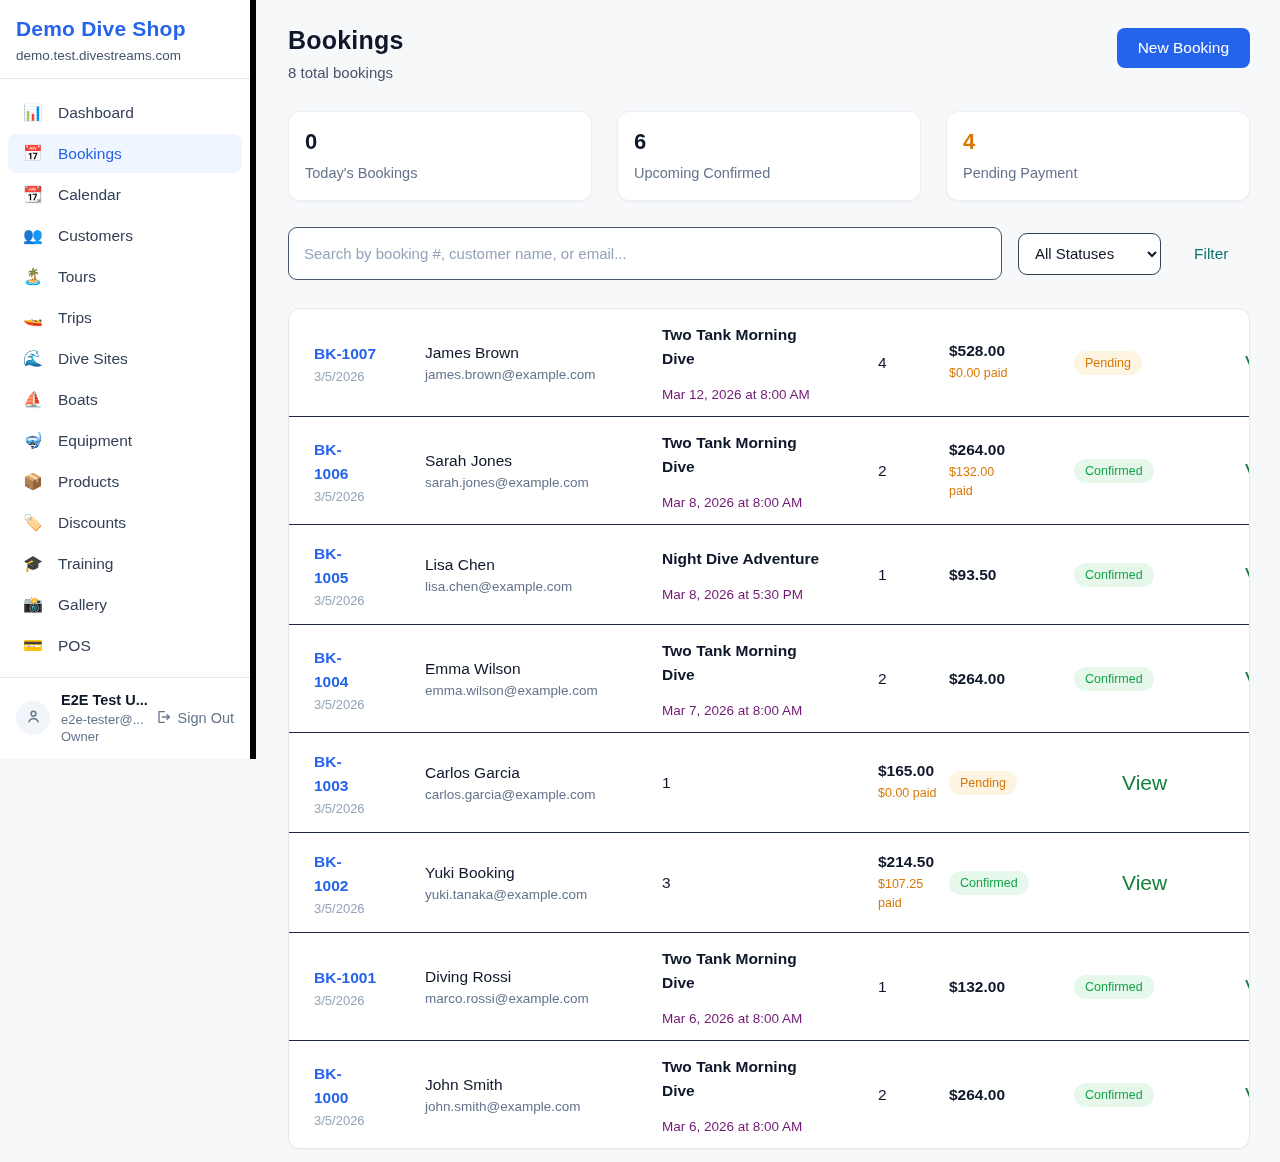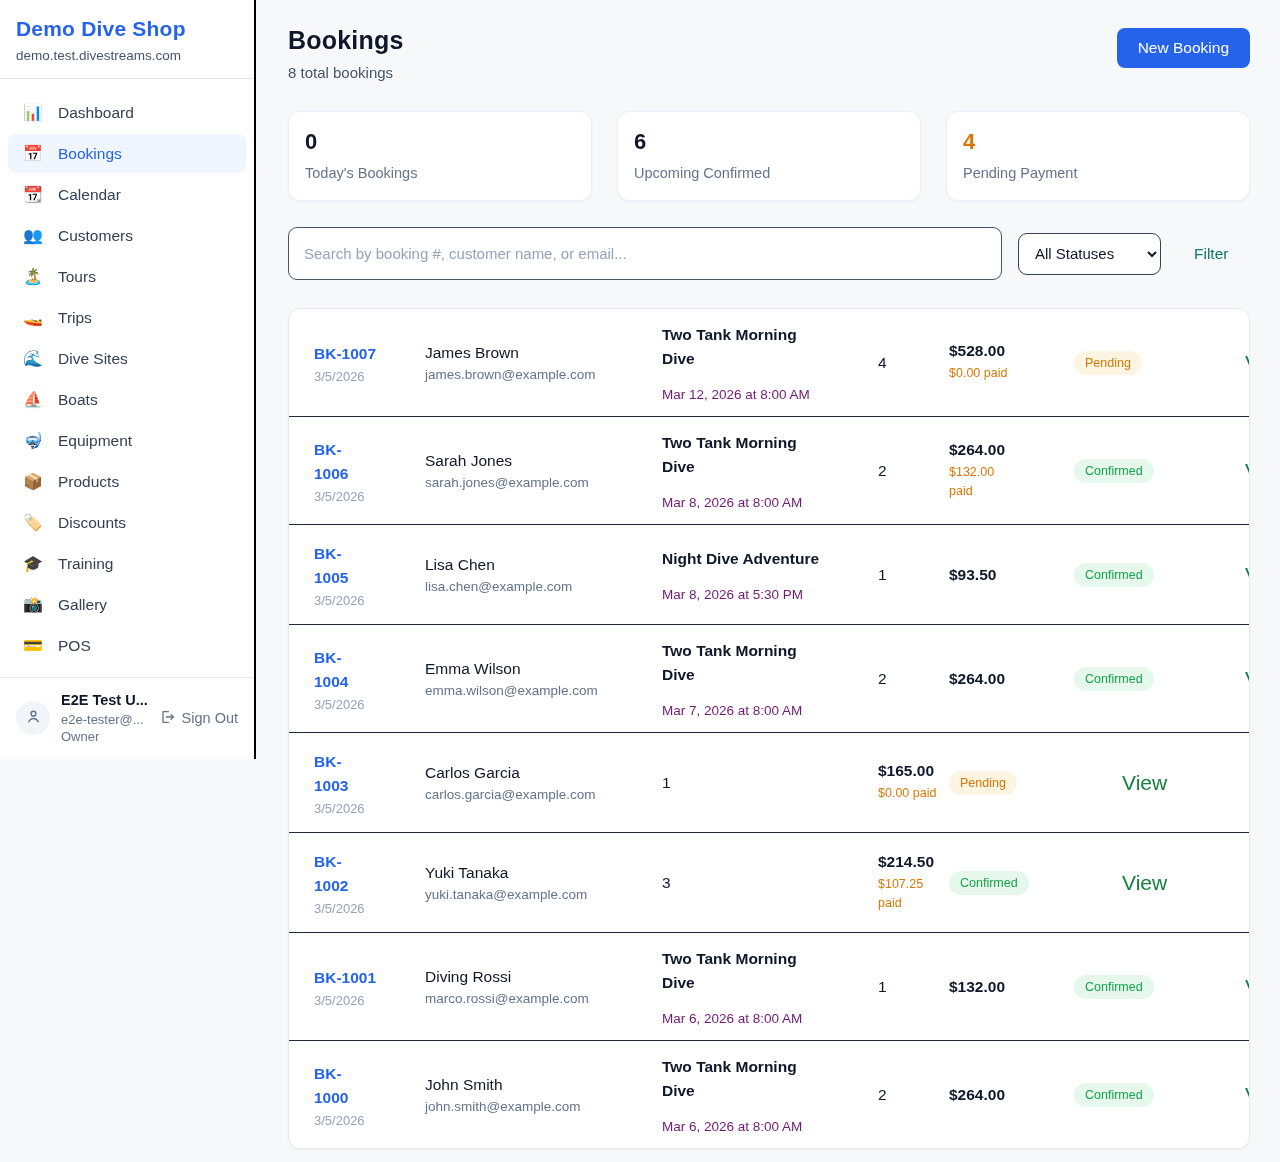--- a/index.html
+++ b/index.html
@@ -7,21 +7,21 @@
   body {
     font-family:"Liberation Sans", sans-serif;
     background:#f7f8fa;
     color:#0f172a;
     overflow:hidden;
   }
   .layout { display:flex; align-items:flex-start; width:1280px; }
 
   
   .sidebar {
-    width:256px; background:#ffffff; border-right:2px solid #000000;
+    width:256px; background:#ffffff; border-right:6px solid #000000;
     display:flex; flex-direction:column;
   }
   .brand-block { padding:17px 16px 15px; border-bottom:1px solid #e2e8f0; }
   .brand { color:#2563eb; font-size:21px; font-weight:bold; letter-spacing:.2px; }
   .domain { color:#475569; font-size:13.5px; margin-top:7px; }
   .nav { padding:12px 8px 10px; }
   .nav-item {
     display:flex; align-items:center; gap:15px;
     padding:10px 15px; margin:2px 0; border-radius:8px;
     font-size:15.5px; color:#334155; cursor:pointer;
@@ -362,21 +362,21 @@
     </div>
     <div class="view-link">View</div>
   </div>
           <div class="tgrid trow">
     <div>
       <div class="bid">BK-
 1002</div>
       <div class="bdate">3/5/2026</div>
     </div>
     <div>
-      <div class="cname">Yuki Tanaka</div>
+      <div class="cname">Yuki Booking</div>
       <div class="cemail">yuki.tanaka@example.com</div>
     </div>
     <div class="pax">3</div>
     <div>
       <div class="amt">$214.50</div>
       <div class="paid">$107.25 paid</div>
     </div>
     <div>
       <span class="badge confirmed">Confirmed</span>
     </div>

